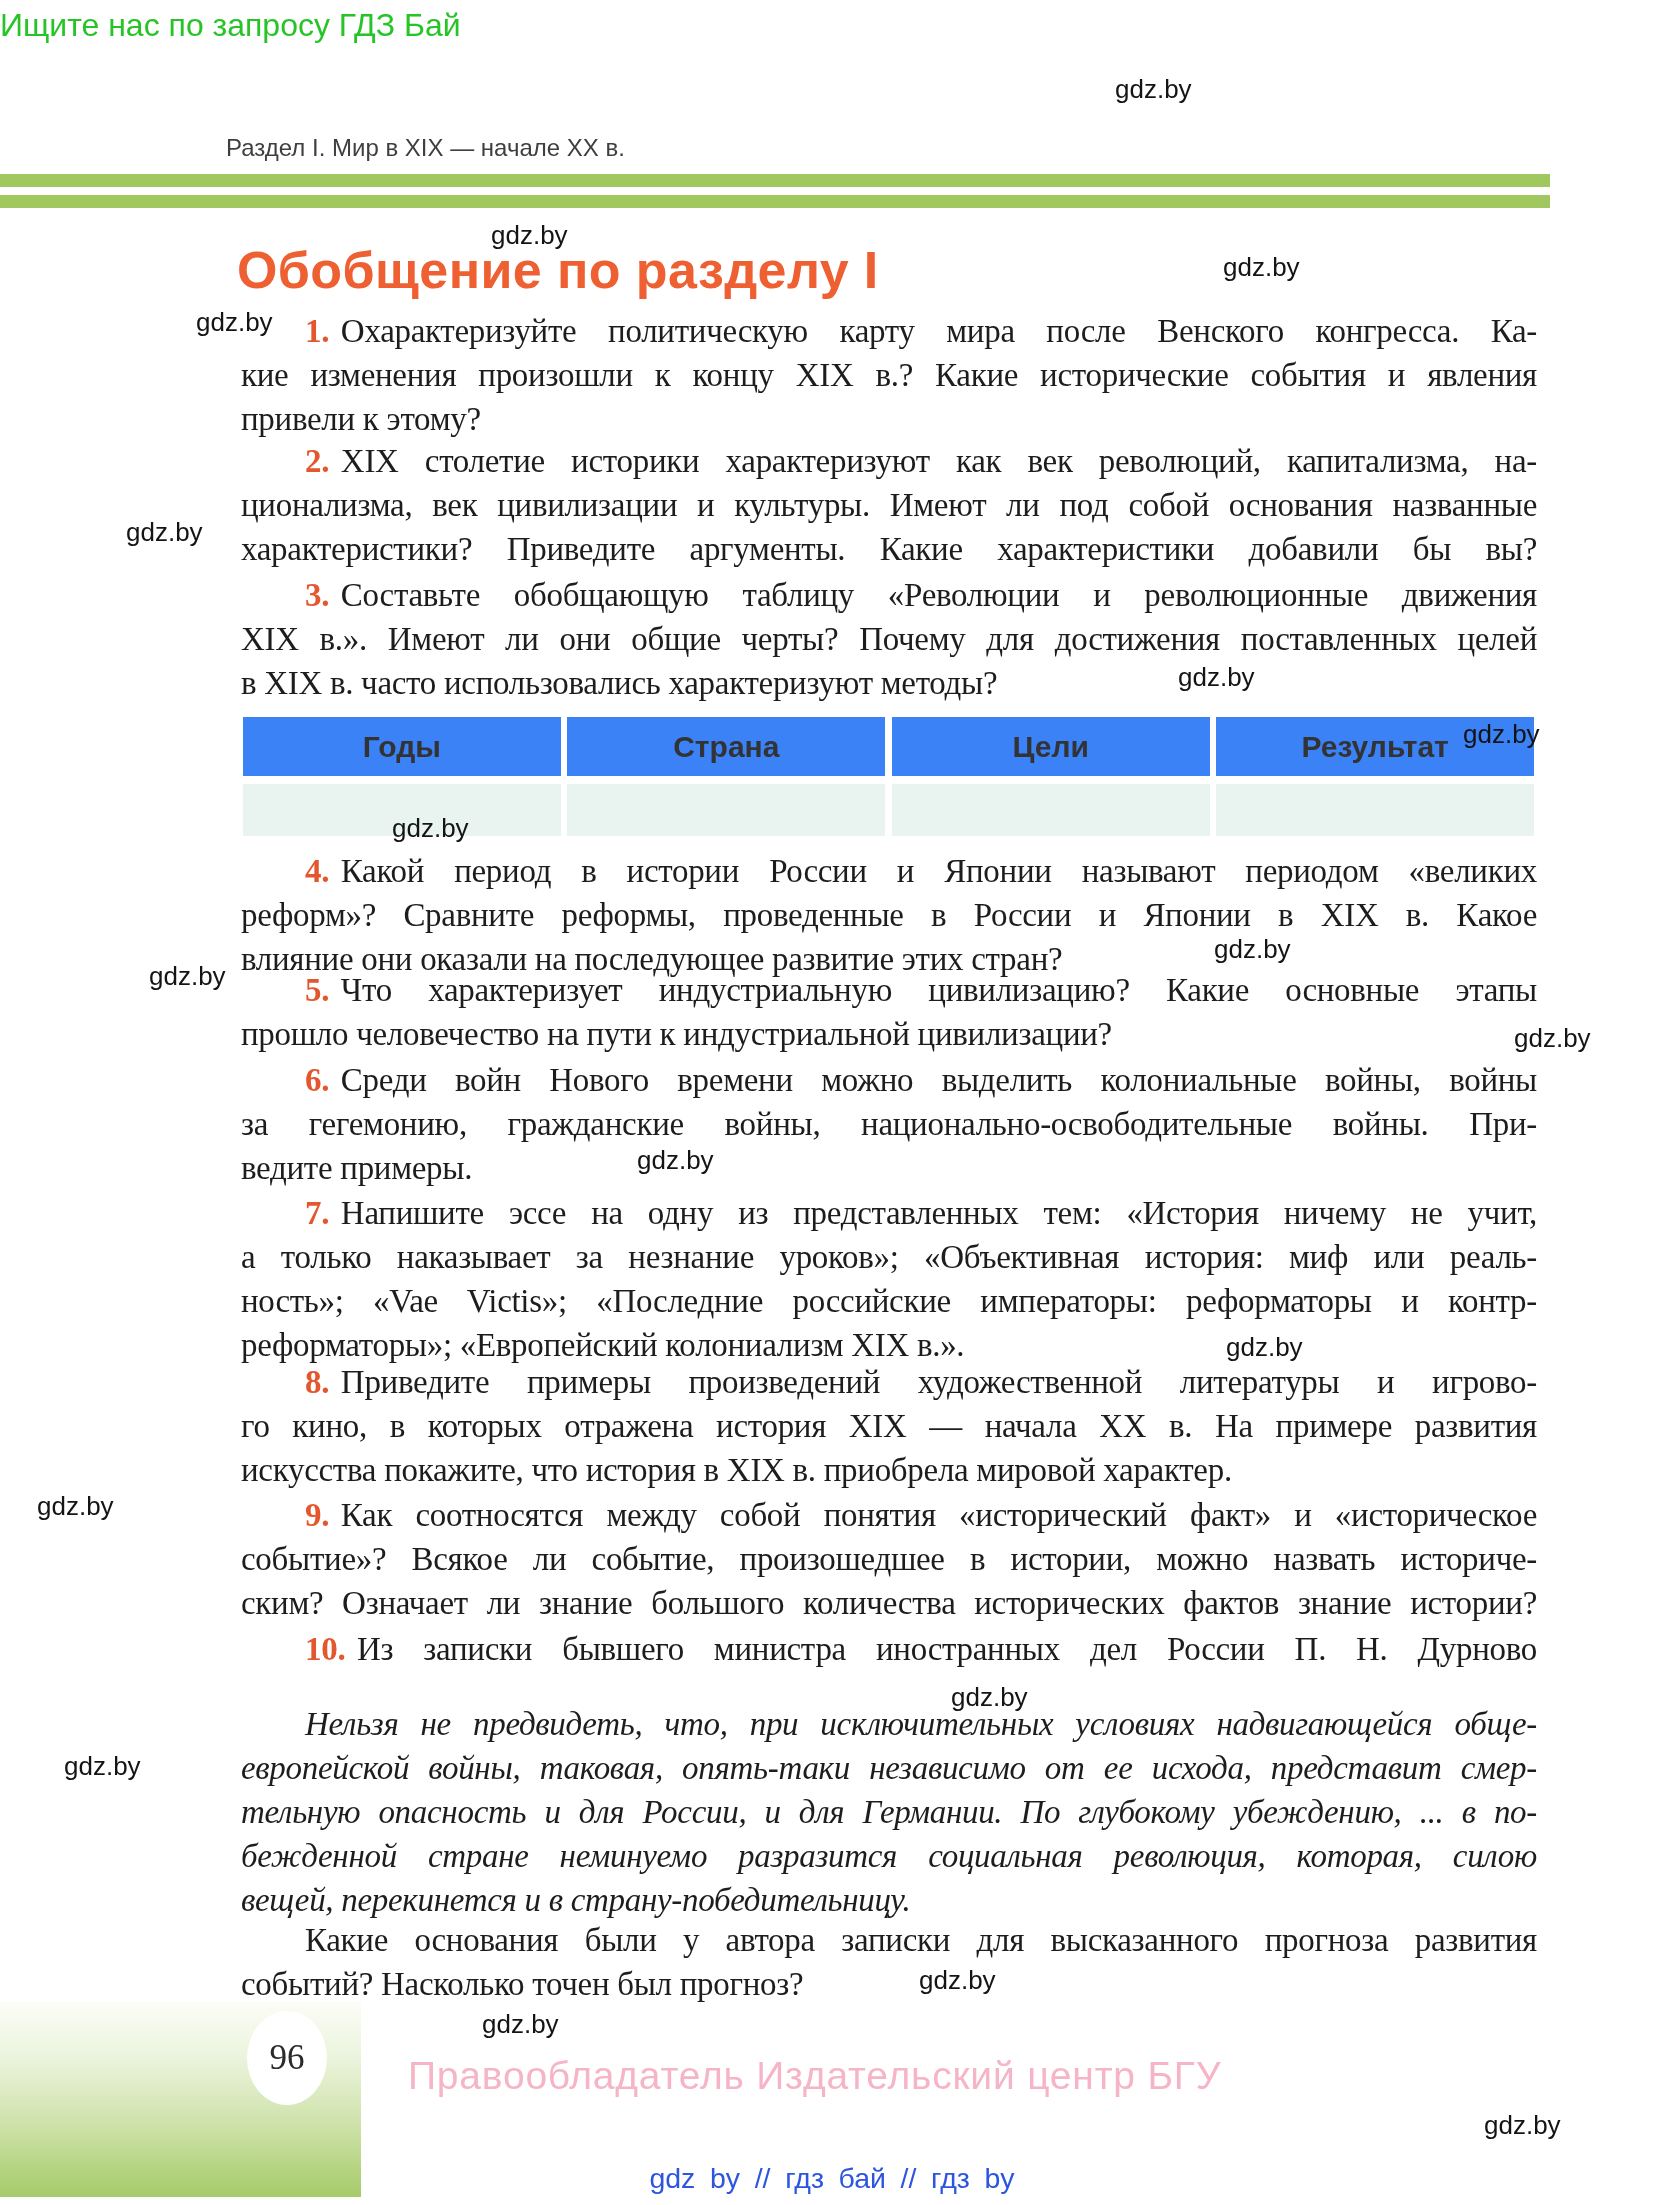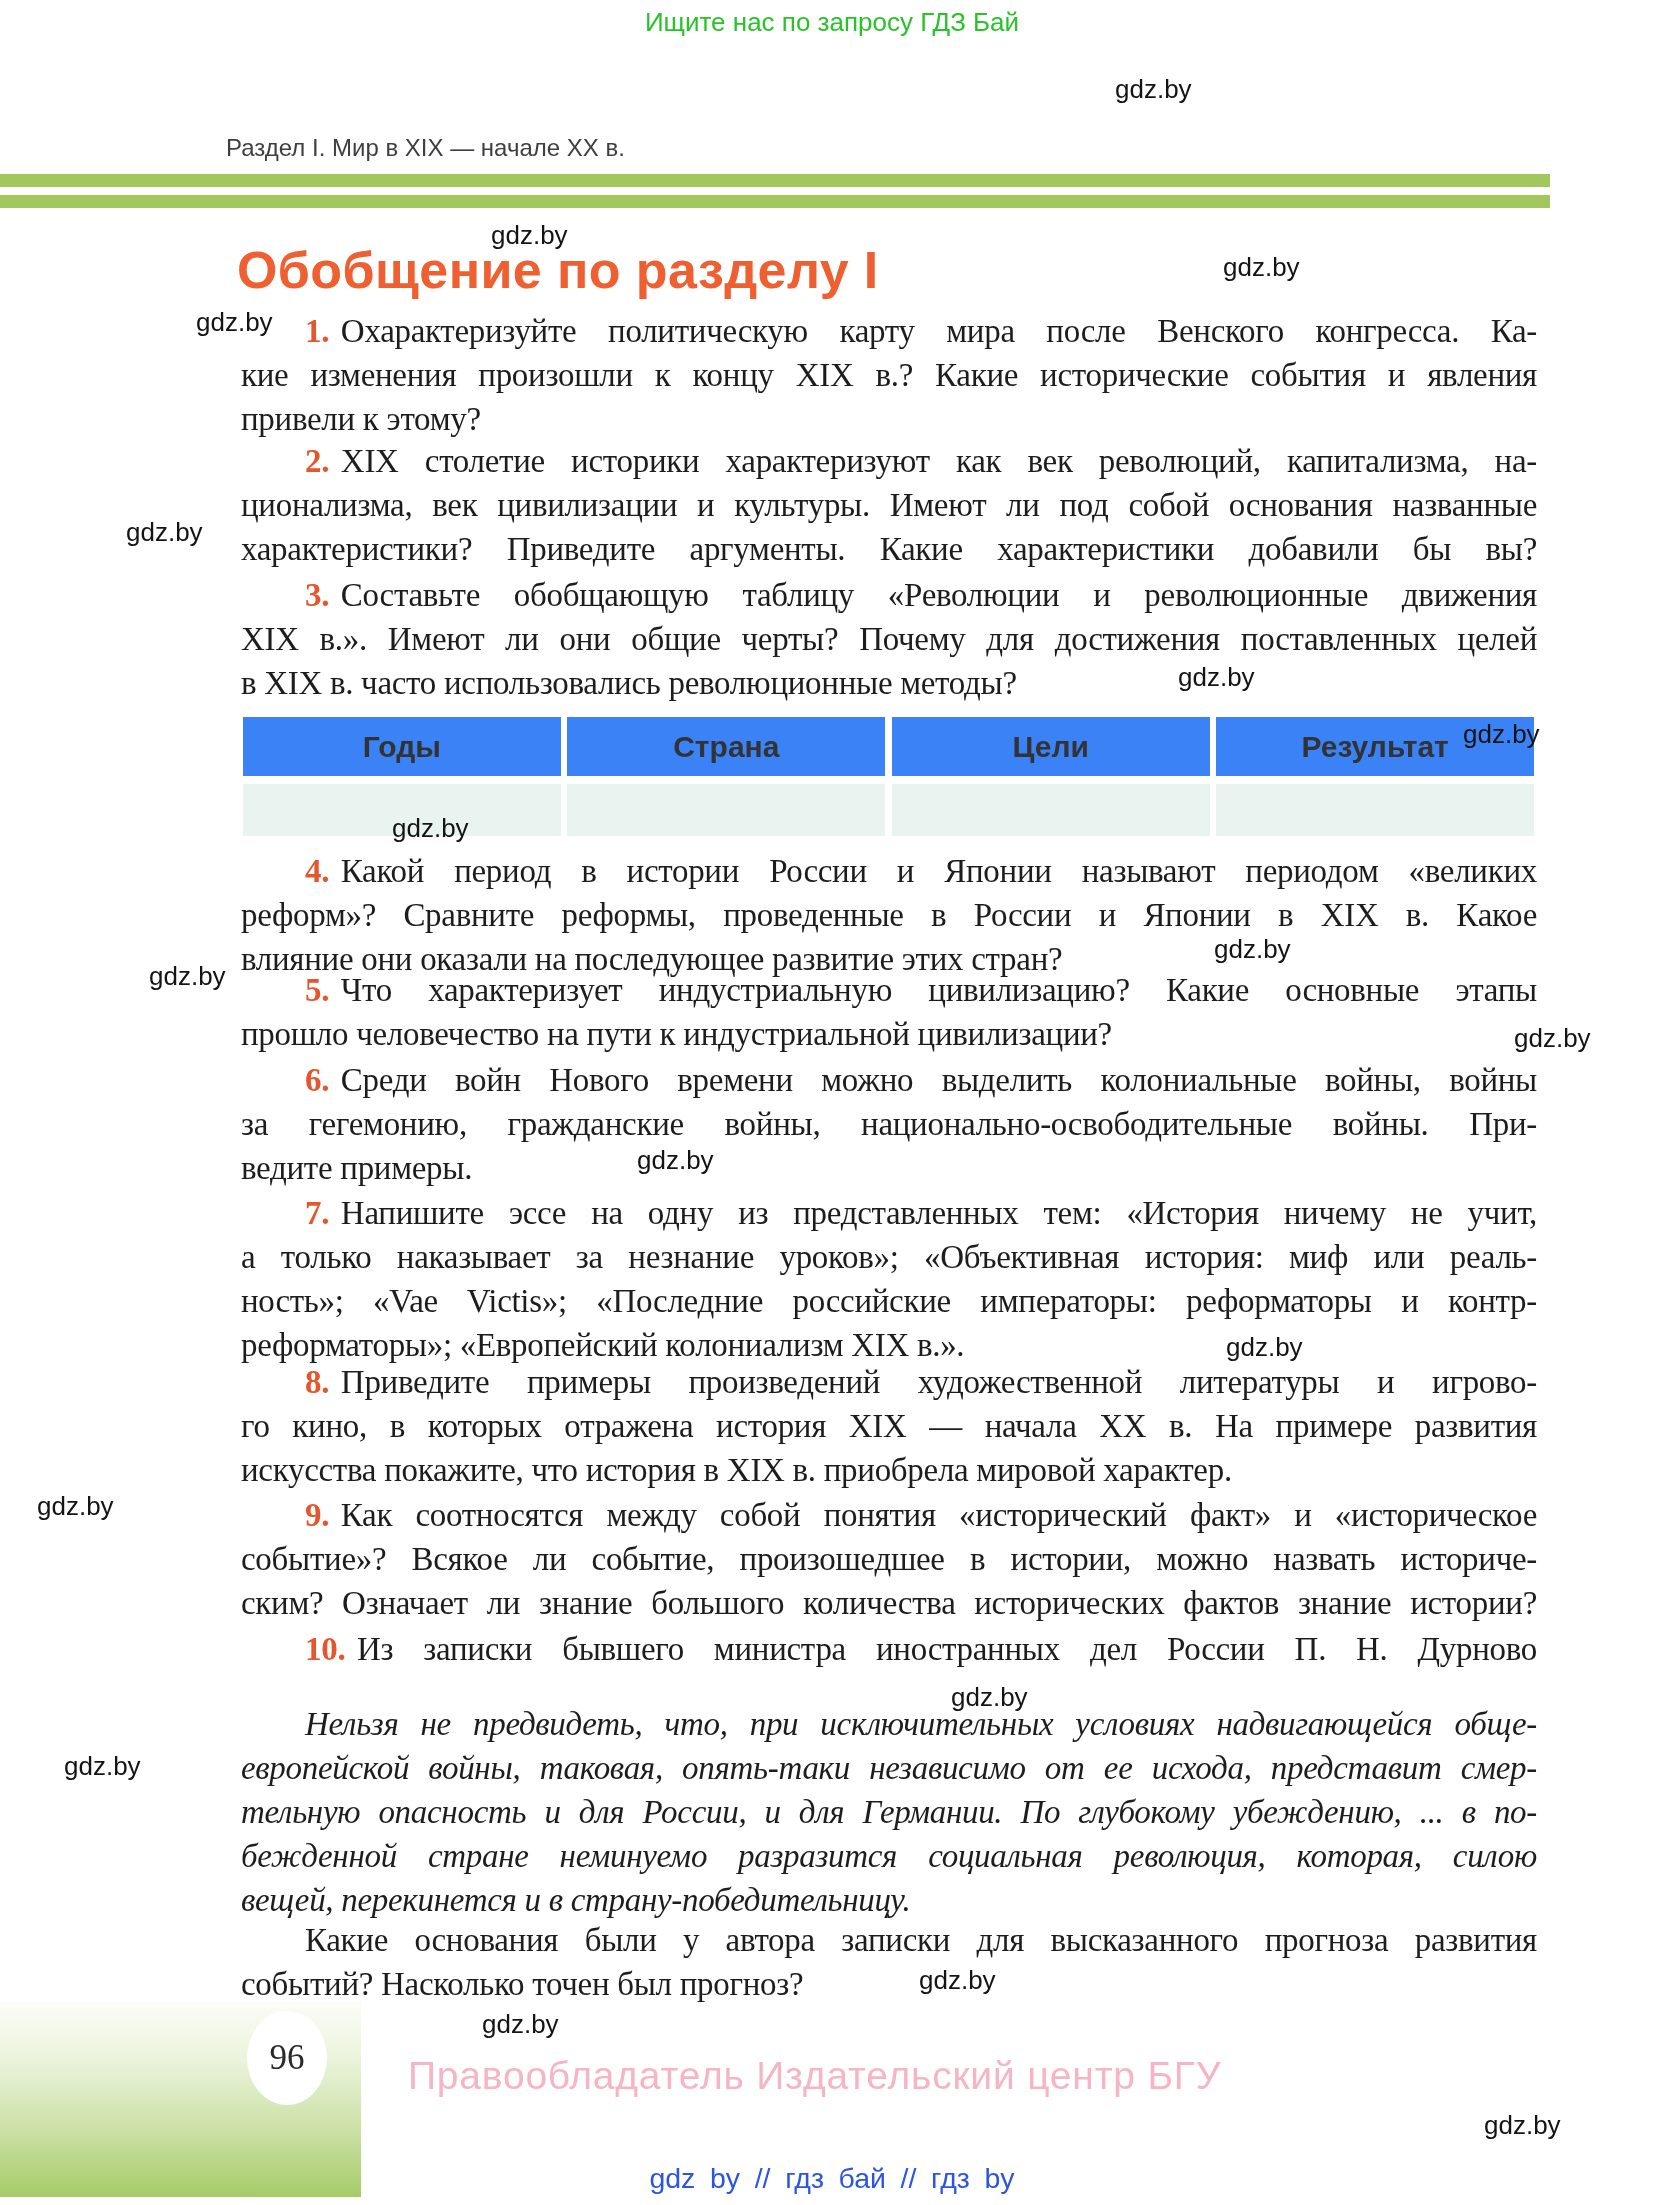--- a/index.html
+++ b/index.html
@@ -2,22 +2,22 @@
 <html style="font-size:13.4px"><head>
 <meta charset="utf-8">
 <style>
   html,body { margin:0; padding:0; background:#777; }
   .page {
     position:relative; width:1664px; height:2205px; background:#ffffff;
     overflow:hidden; font-family:"Liberation Serif","DejaVu Serif",serif;
     margin:0 auto;
   }
   .top-note {
-    position:absolute; top:6.7px; left:0; width:100%; text-align:center;
-    font-family:"Liberation Sans",sans-serif; font-size:26px; color:#27c427;
+    position:absolute; top:6.7px; left:0; width:100%; 
+    font-family:"Liberation Sans",sans-serif; font-size:32px; color:#27c427;
   }
   .section-title {
     position:absolute; left:226px; top:134px;
     font-family:"Liberation Sans",sans-serif; font-size:24px; color:#3f3f3f;
   }
   .rule { position:absolute; left:0; width:1550px; height:12.6px; background:#a0c85e; }
   .rule.r1 { top:174px; }
   .rule.r2 { top:195px; }
   .main-heading {
     position:absolute; left:237px; top:240px; margin:0;
@@ -90,21 +90,21 @@
         <div class="line">привели к этому?</div>
       </div>
       <div class="para" style="top: 439px;">
         <div class="line j first"><span class="qnum">2.</span>XIX столетие историки характеризуют как век революций, капитализма, на-</div>
         <div class="line j">ционализма, век цивилизации и культуры. Имеют ли под собой основания названные</div>
         <div class="line j">характеристики? Приведите аргументы. Какие характеристики добавили бы вы?</div>
       </div>
       <div class="para" style="top: 573px;">
         <div class="line j first"><span class="qnum">3.</span>Составьте обобщающую таблицу «Революции и революционные движения</div>
         <div class="line j">XIX в.». Имеют ли они общие черты? Почему для достижения поставленных целей</div>
-        <div class="line">в XIX в. часто использовались революционные методы?</div>
+        <div class="line">в XIX в. часто использовались характеризуют методы?</div>
       </div>
       <div class="para" style="top: 849px;">
         <div class="line j first"><span class="qnum">4.</span>Какой период в истории России и Японии называют периодом «великих</div>
         <div class="line j">реформ»? Сравните реформы, проведенные в России и Японии в XIX в. Какое</div>
         <div class="line">влияние они оказали на последующее развитие этих стран?</div>
       </div>
       <div class="para" style="top: 968px;">
         <div class="line j first"><span class="qnum">5.</span>Что характеризует индустриальную цивилизацию? Какие основные этапы</div>
         <div class="line">прошло человечество на пути к индустриальной цивилизации?</div>
       </div>

